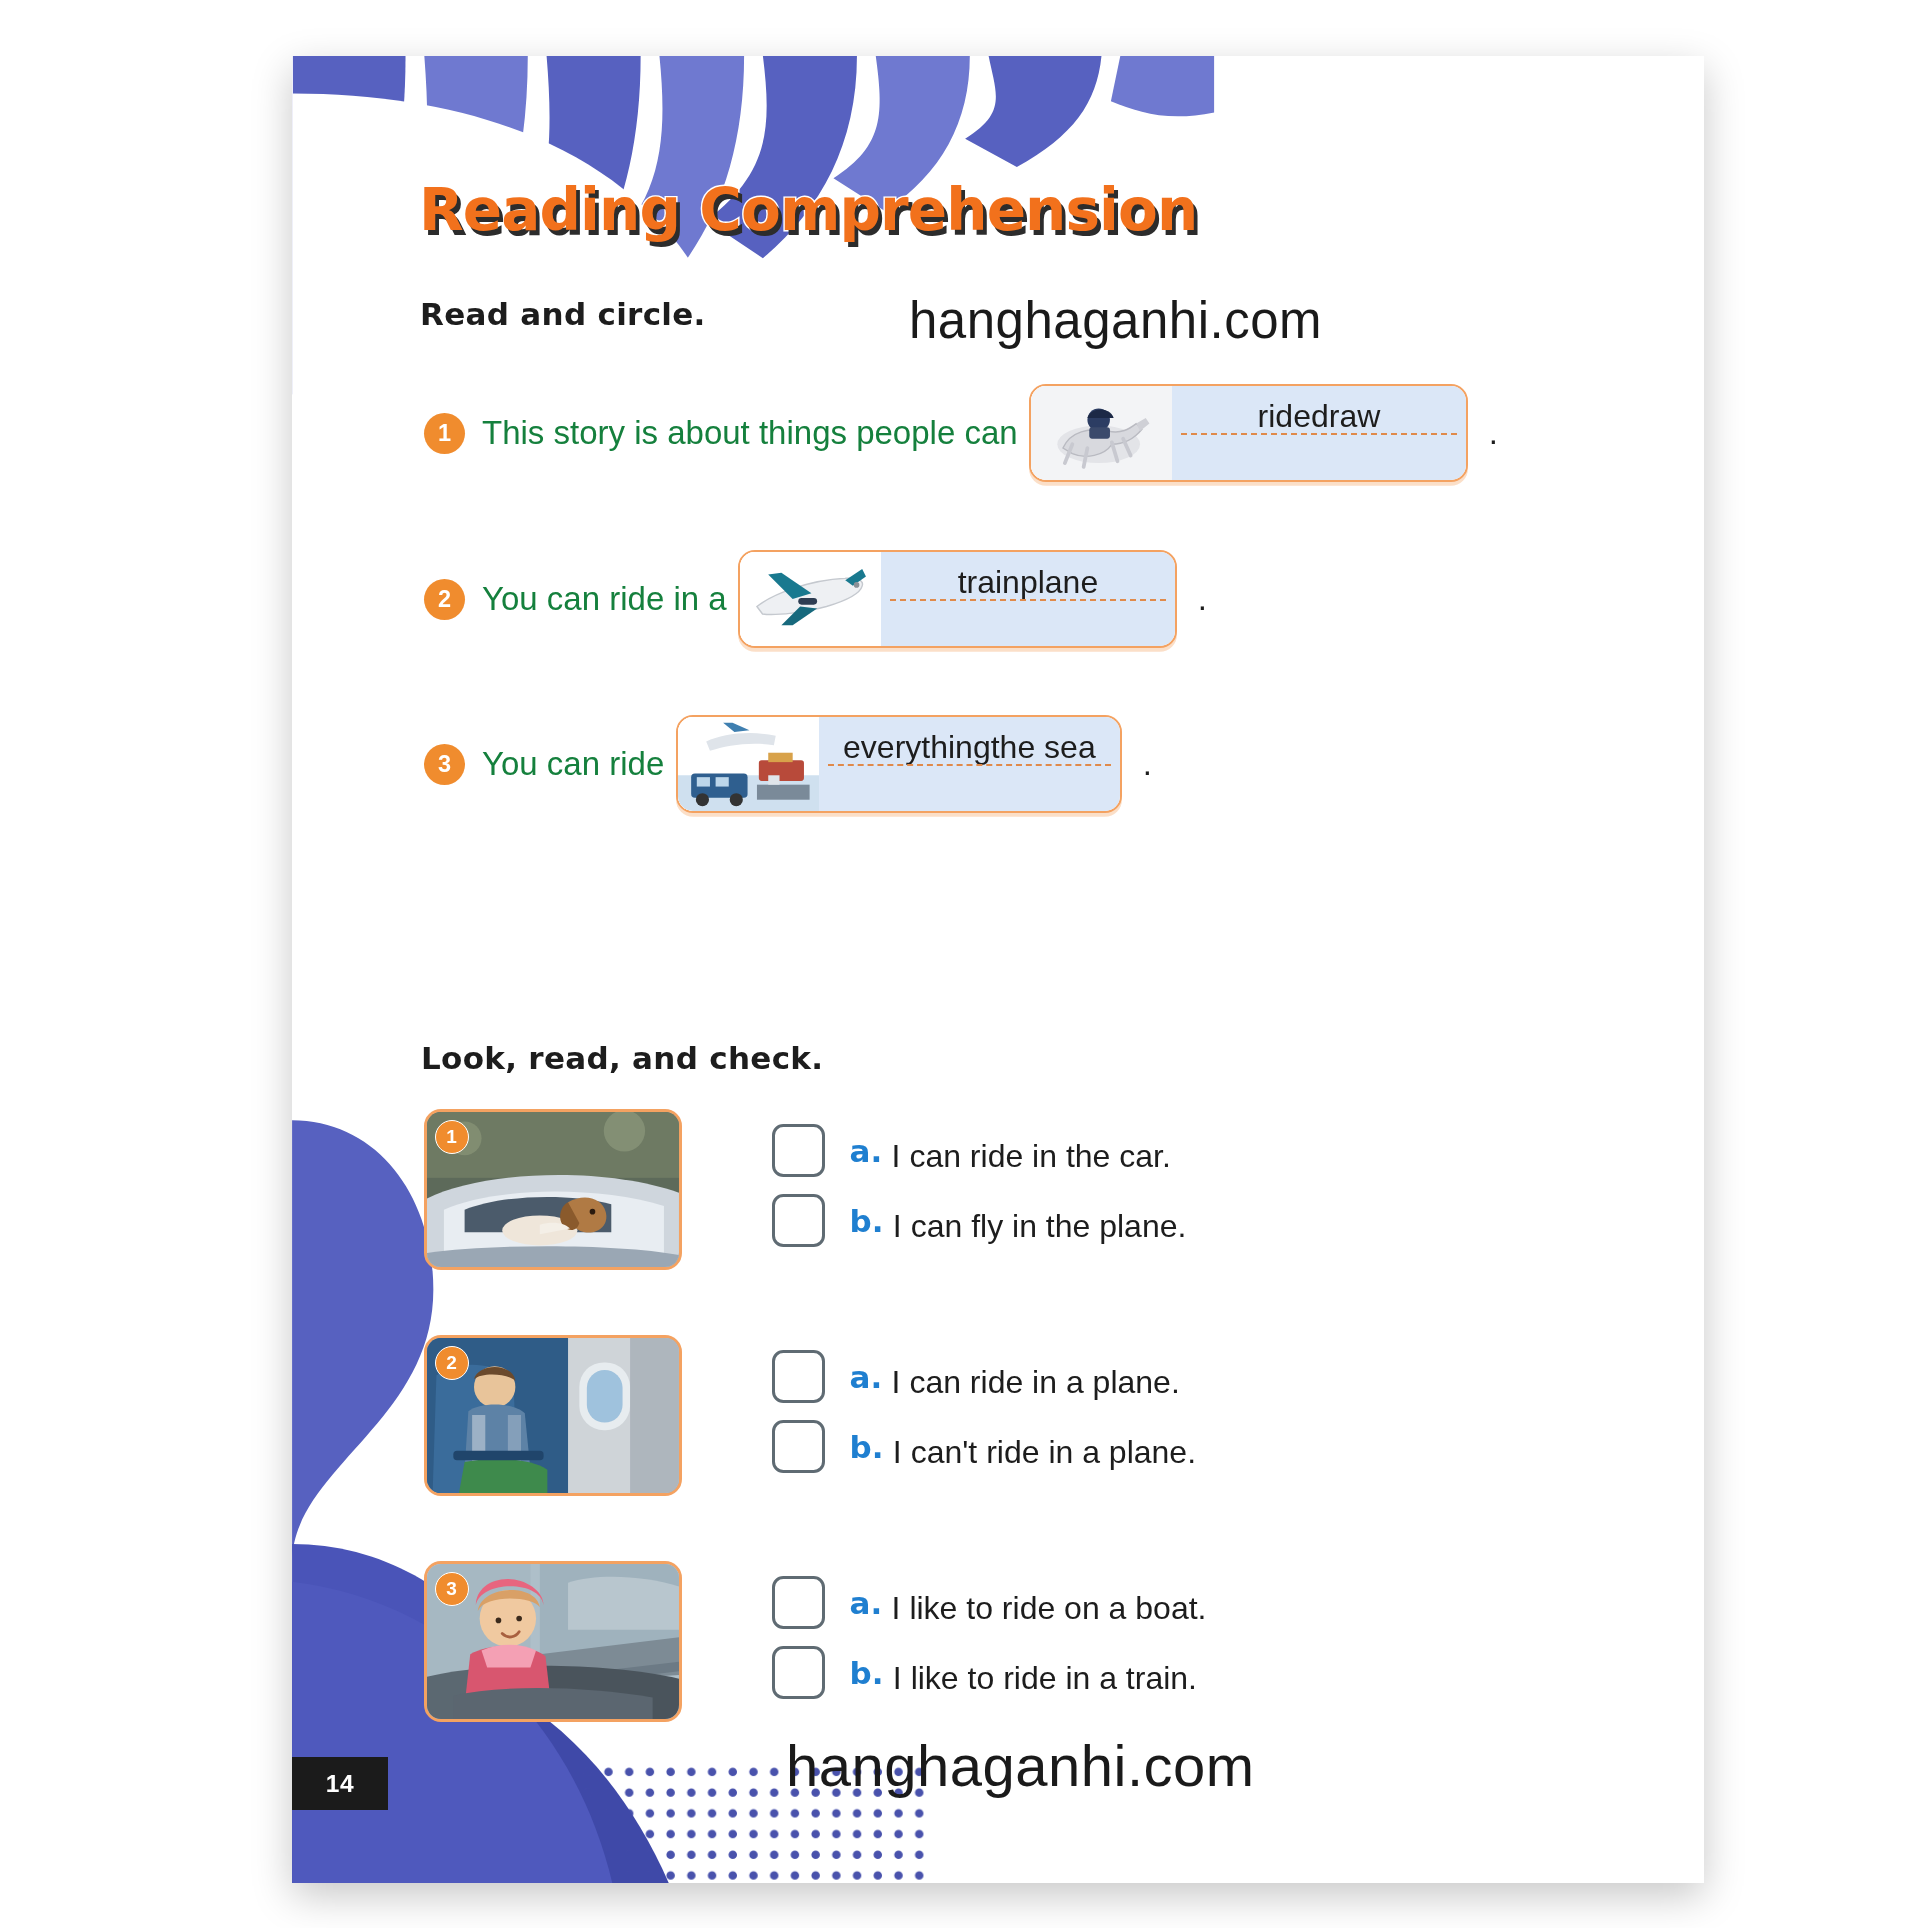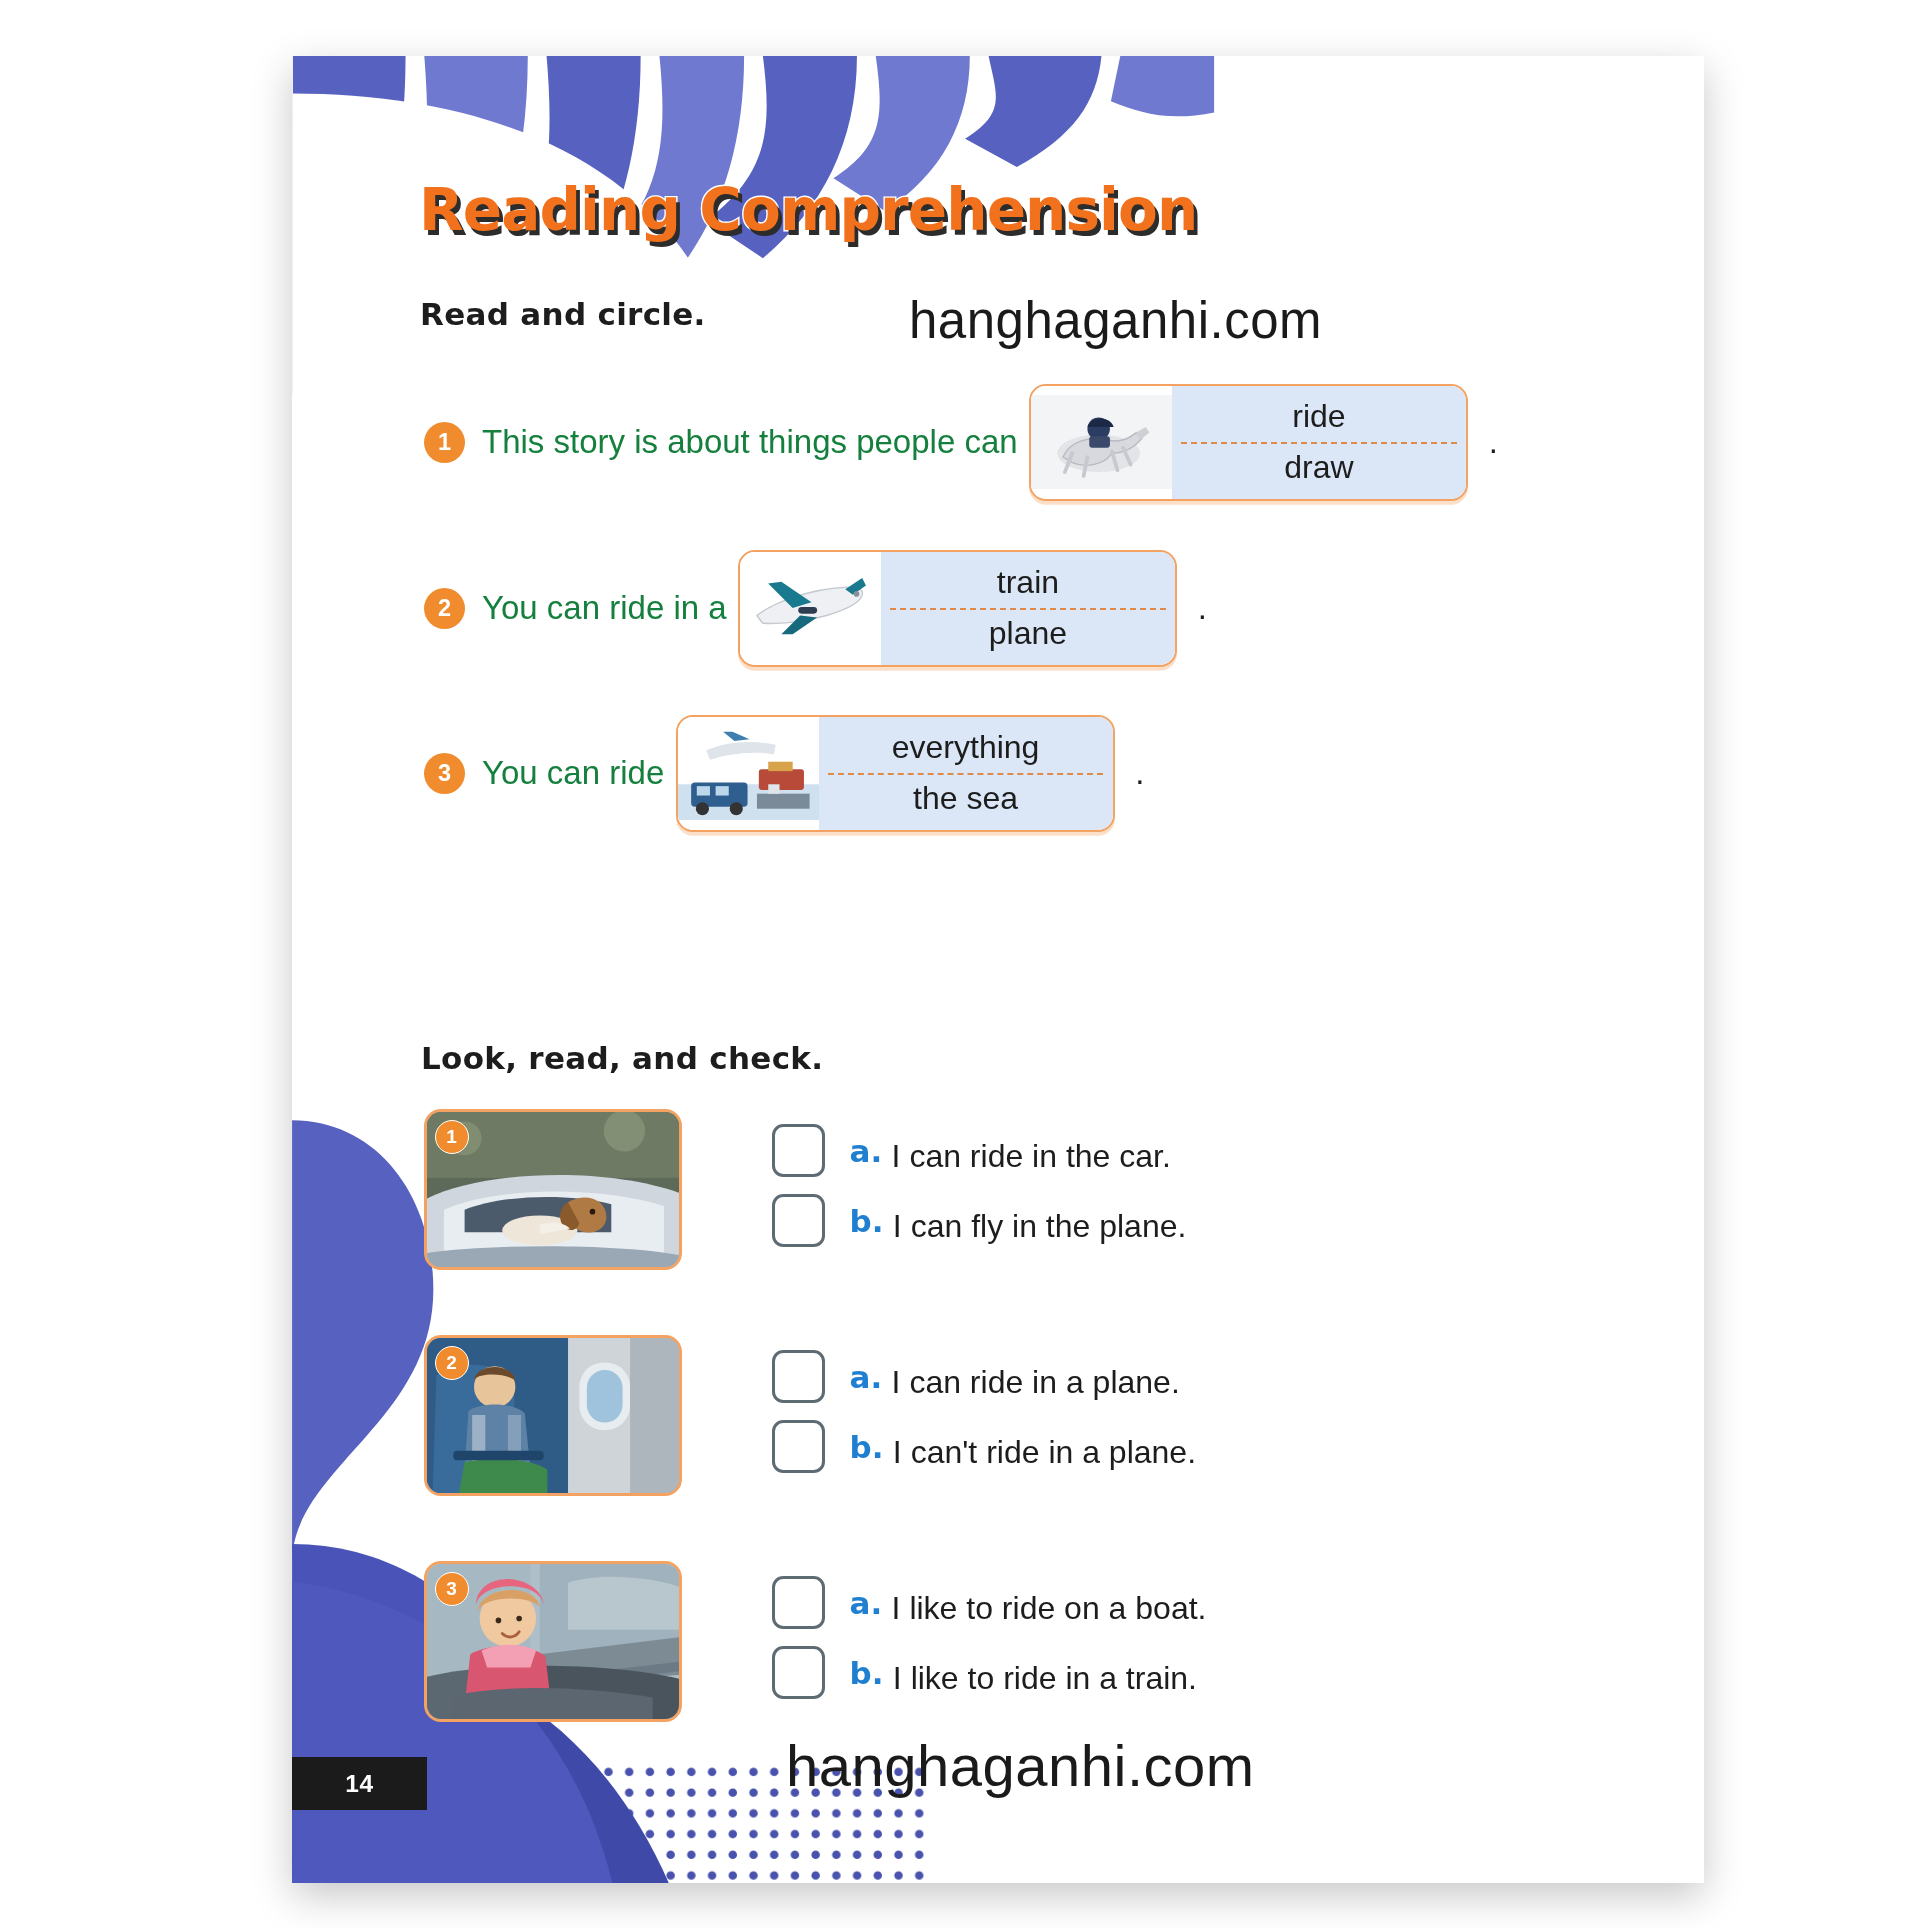--- a/index.html
+++ b/index.html
@@ -44,21 +44,21 @@
     bottom: 0;
     width: 697px;
     height: 904px;
     overflow: hidden;
     pointer-events: none;
   }
   .page-num {
     position: absolute;
     left: 0;
     bottom: 73px;
-    width: 135px;
+    width: 96px;
     height: 53px;
     background: #1b1b1b;
     color: #ffffff;
     font-size: 24.5px;
     font-weight: bold;
     display: flex;
     align-items: center;
     justify-content: center;
     letter-spacing: 0.5px;
   }
@@ -148,21 +148,20 @@
     display: flex;
     align-items: center;
     justify-content: center;
     position: relative;
     overflow: hidden;
     flex: none;
   }
   .choice-opts {
     background: #dbe7f7;
     display: flex;
-    flex-direction: column;
     justify-content: center;
     position: relative;
     min-width: 245px;
     padding: 5.6px 24.5px;
   }
   .choice-opts .opt {
     font-size: 32px;
     color: #1d1d1d;
     text-align: center;
     line-height: 1.35;

